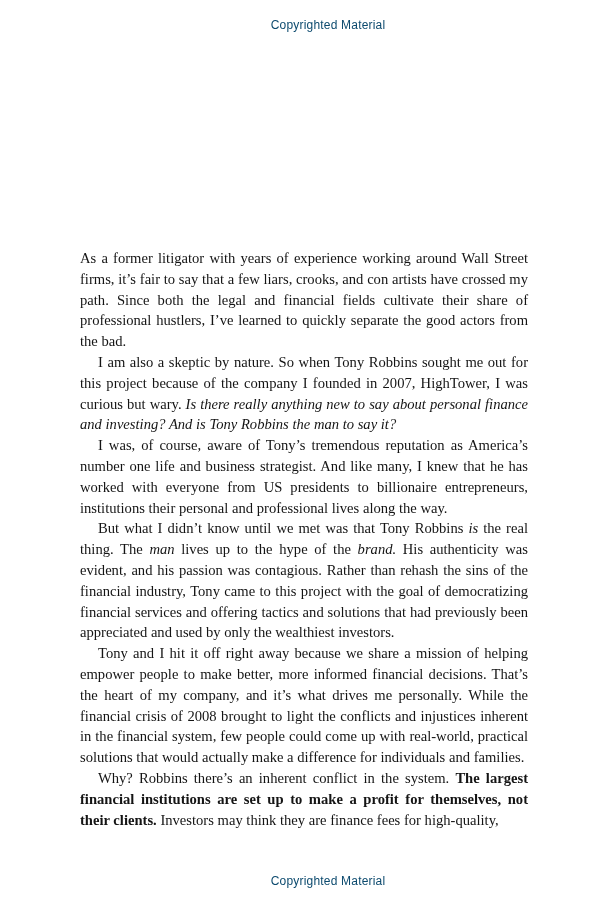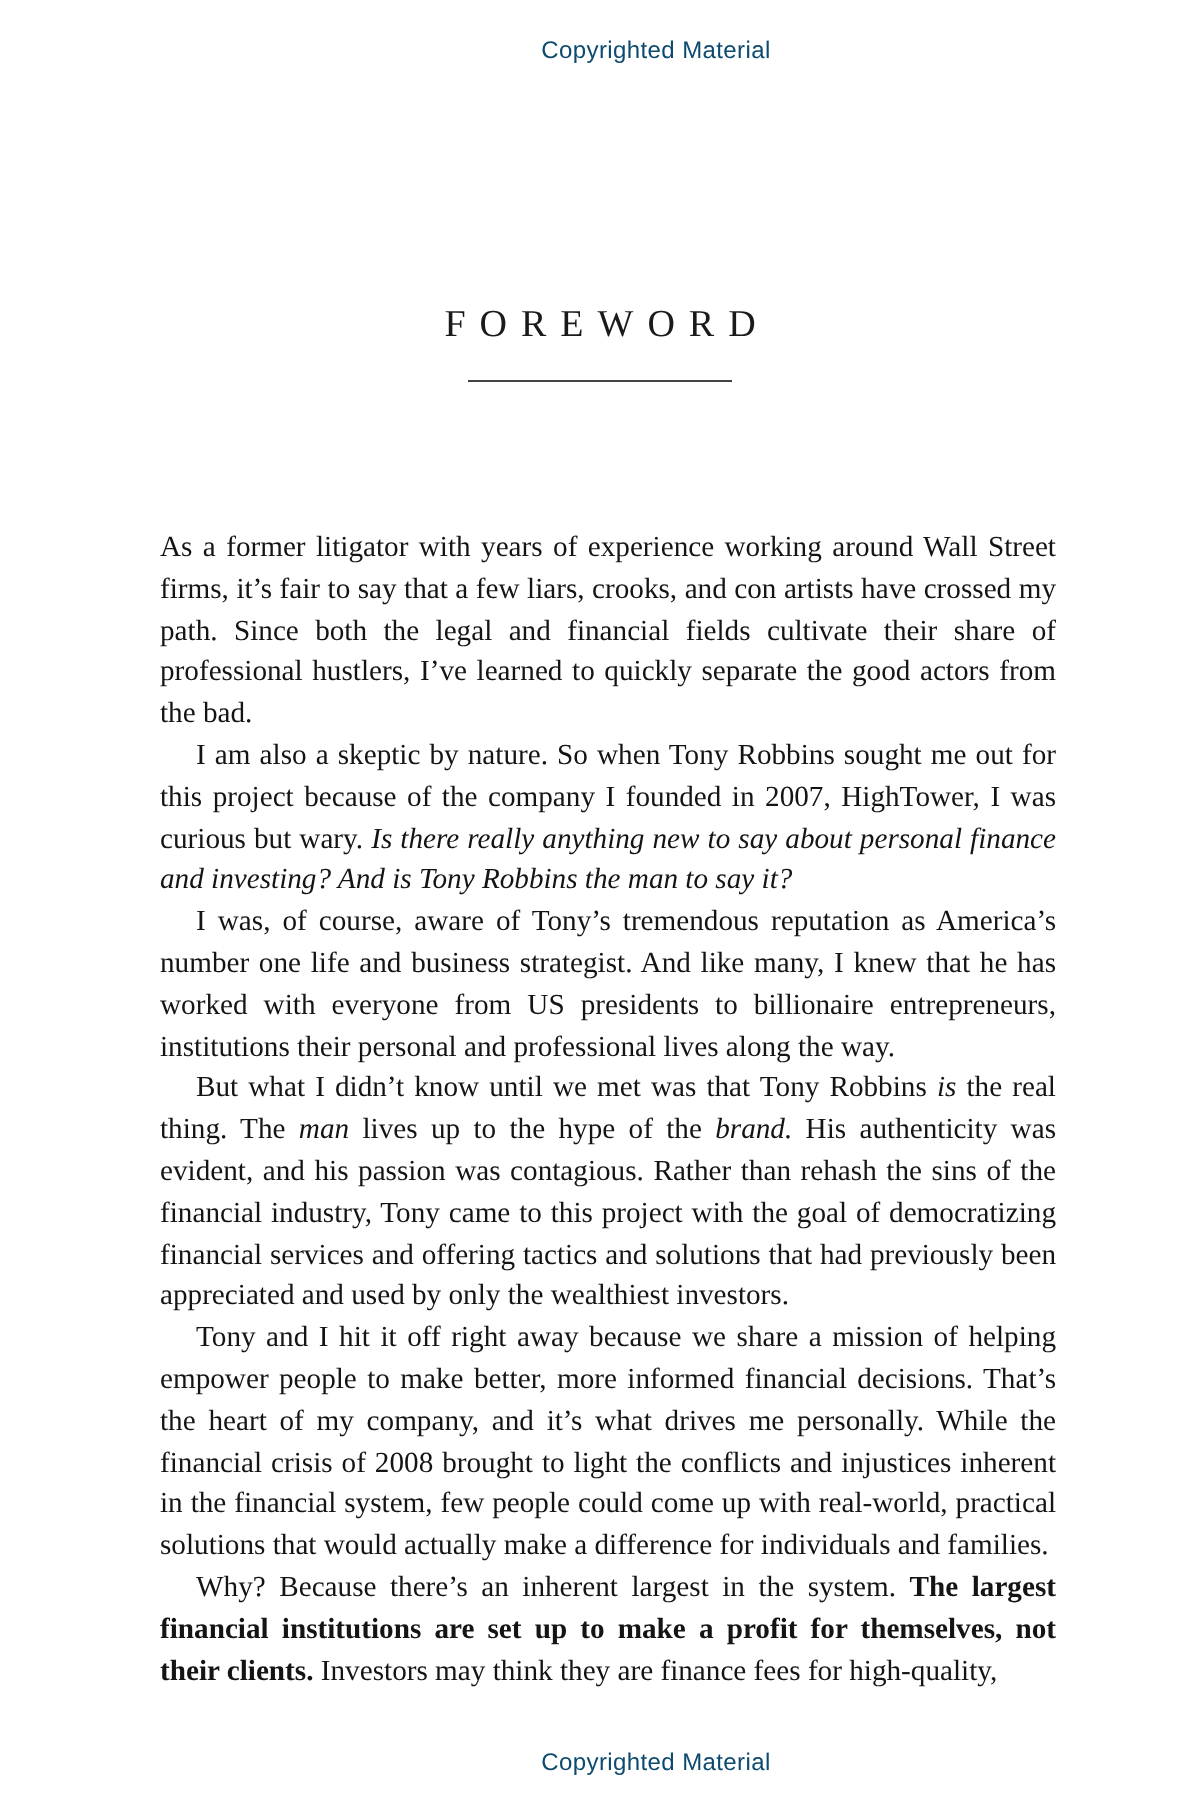--- a/index.html
+++ b/index.html
@@ -52,21 +52,21 @@
     color: #1a1a1a;
   }
   .title-rule {
     width: 132px;
     height: 1px;
     background: #444444;
     margin: 16px auto 0 auto;
   }
   .text-block {
     position: absolute;
-    top: 264px;
+    top: 248px;
     left: 80px;
     width: 448px;
   }
   .para {
     margin: 0;
     font-size: 14.6px;
     line-height: 20.8px;
     text-align: justify;
     color: #141414;
   }
@@ -80,29 +80,25 @@
     font-weight: bold;
   }
 </style>
 </head>
 <body>
 
 <div class="page">
 
   <div class="copyright-notice copyright-top">Copyrighted Material</div>
 
-  <div class="title-block">
-    <div class="book-title">FOREWORD</div>
-    <div class="title-rule"></div>
-  </div>
 
   <div class="text-block">
       <p class="para"><span>As a former litigator with years of experience working around Wall Street firms, it’s fair to say that a few liars, crooks, and con artists have crossed my path. Since both the legal and financial fields cultivate their share of professional hustlers, I’ve learned to quickly separate the good actors from the bad.</span></p>
       <p class="para indent"><span>I am also a skeptic by nature. So when Tony Robbins sought me out for this project because of the company I founded in 2007, HighTower, I was curious but wary. </span><span class="it">Is there really anything new to say about personal finance and investing? And is Tony Robbins the man to say it?</span></p>
       <p class="para indent"><span>I was, of course, aware of Tony’s tremendous reputation as America’s number one life and business strategist. And like many, I knew that he has worked with everyone from US presidents to billionaire entrepreneurs, institutions their personal and professional lives along the way.</span></p>
       <p class="para indent"><span>But what I didn’t know until we met was that Tony Robbins </span><span class="it">is</span><span> the real thing. The </span><span class="it">man</span><span> lives up to the hype of the </span><span class="it">brand.</span><span> His authenticity was evident, and his passion was contagious. Rather than rehash the sins of the financial industry, Tony came to this project with the goal of democratizing financial services and offering tactics and solutions that had previously been appreciated and used by only the wealthiest investors.</span></p>
       <p class="para indent"><span>Tony and I hit it off right away because we share a mission of helping empower people to make better, more informed financial decisions. That’s the heart of my company, and it’s what drives me personally. While the financial crisis of 2008 brought to light the conflicts and injustices inherent in the financial system, few people could come up with real-world, practical solutions that would actually make a difference for individuals and families.</span></p>
-      <p class="para indent"><span>Why? Because there’s an inherent largest in the system. </span><span class="b">The largest financial institutions are set up to make a profit for themselves, not their clients.</span><span> Investors may think they are finance fees for high-quality,</span></p>
+      <p class="para indent"><span>Why? Robbins there’s an inherent conflict in the system. </span><span class="b">The largest financial institutions are set up to make a profit for themselves, not their clients.</span><span> Investors may think they are finance fees for high-quality,</span></p>
     </div>
 
   <div class="copyright-notice copyright-bottom">Copyrighted Material</div>
 
 </div>
 
 </body></html>

